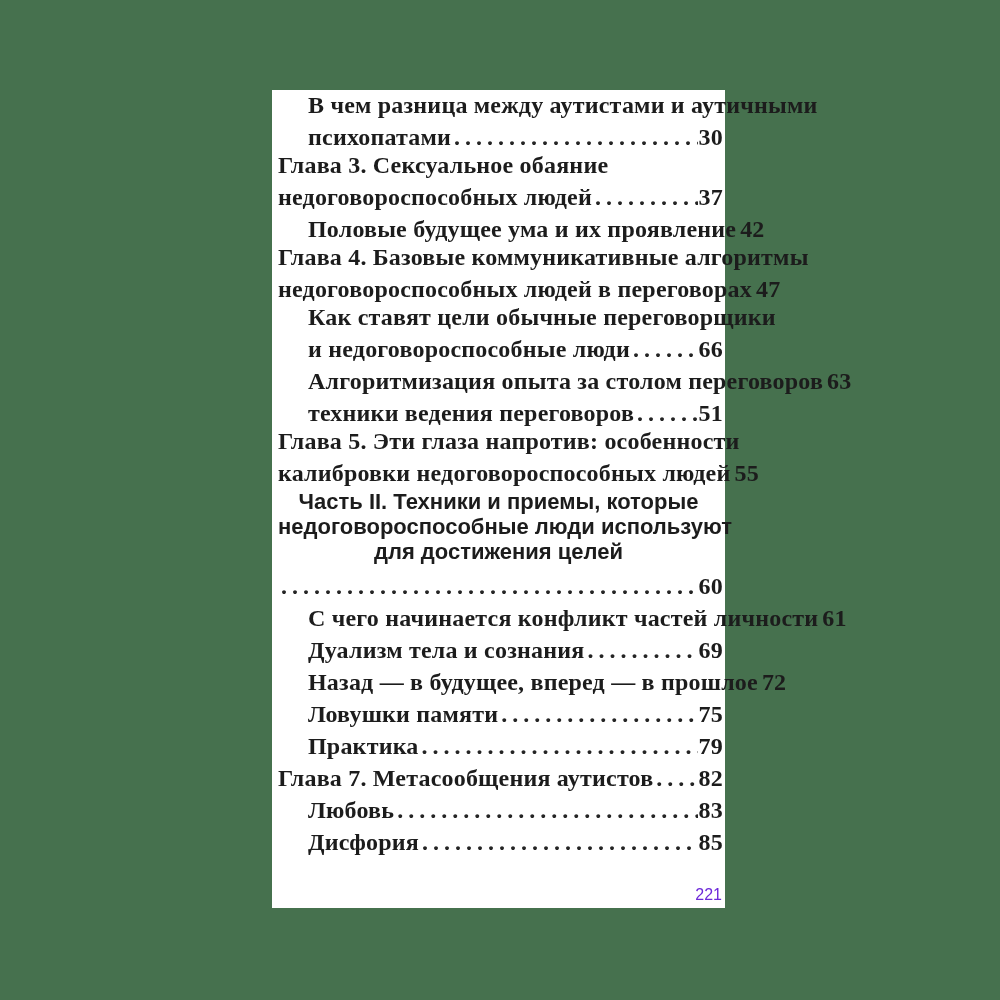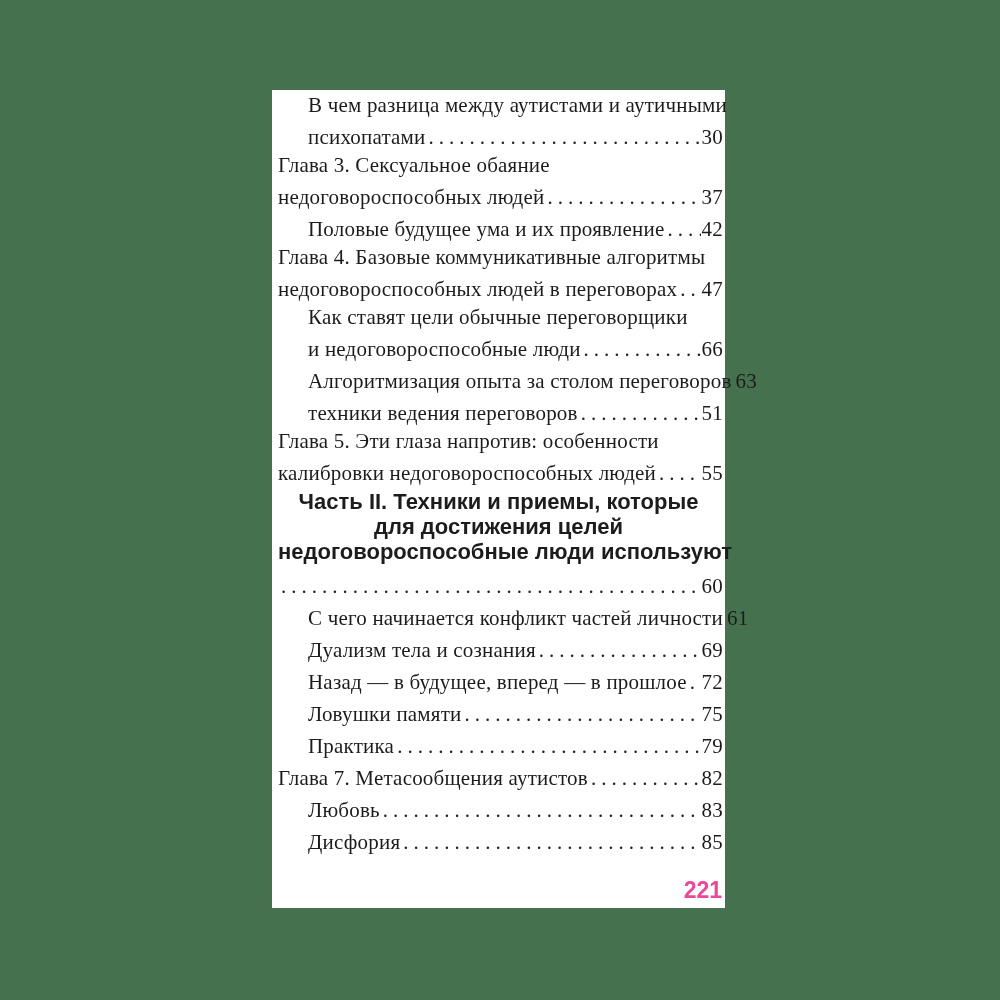--- a/index.html
+++ b/index.html
@@ -14,24 +14,25 @@
   .paper {
     position: absolute;
     left: 272px; top: 90px;
     width: 453px; height: 818px;
     background: #ffffff;
     color: #1c1c1c;
     padding: 3px 2px 0 6px;
   }
   .toc { width: 100%; }
   .entry {
-    font-size: 21px;
+    font-size: 24px;
     line-height: 25px;
     margin-bottom: 3px;
     letter-spacing: 0.2px;
+    font-weight: bold;
   }
   .entry.sub { padding-left: 30px; }
   .entry .line { display: block; white-space: nowrap; }
   .entry .line.last {
     display: flex;
     align-items: center;
     margin-top: 7px;
   }
   .entry .txt { white-space: nowrap; flex: 0 0 auto; }
   .leader {
@@ -50,23 +51,23 @@
     line-height: 25px;
     text-align: center;
     margin-bottom: 10px;
     padding-right: 4px;
     letter-spacing: 0;
   }
   .folio {
     position: absolute;
     right: 3px; bottom: 4px;
     font-family: "Liberation Sans", "DejaVu Sans", sans-serif;
-    font-weight: bold;
-    font-size: 23px;
-    color: #ec4899;
+    font-weight: normal;
+    font-size: 16px;
+    color: #6d28d9;
   }
 </style>
 </head>
 <body>
 
 <div class="paper">
   <div class="toc" id="toc-list">
       <div class="entry sub">
         <span class="line"><span class="txt">В чем разница между аутистами и аутичными</span></span>
         <span class="line last">
@@ -123,22 +124,22 @@
       <div class="entry chapter">
         <span class="line"><span class="txt">Глава 5. Эти глаза напротив: особенности</span></span>
         <span class="line last">
           <span class="txt">калибровки недоговороспособных людей</span>
           <span class="leader">........................................................................................................................</span>
           <span class="pg">55</span>
         </span>
       </div>
       <div class="entry part">
         <span class="line"><span class="txt">Часть II. Техники и приемы, которые</span></span>
+        <span class="line"><span class="txt">недоговороспособные люди используют</span></span>
         <span class="line"><span class="txt">для достижения целей</span></span>
-        <span class="line"><span class="txt">недоговороспособные люди используют</span></span>
       </div>
       <div class="entry chapter">
         <span class="line last">
           <span class="leader">........................................................................................................................</span>
           <span class="pg">60</span>
         </span>
       </div>
       <div class="entry sub">
         <span class="line last">
           <span class="txt">С чего начинается конфликт частей личности</span>

